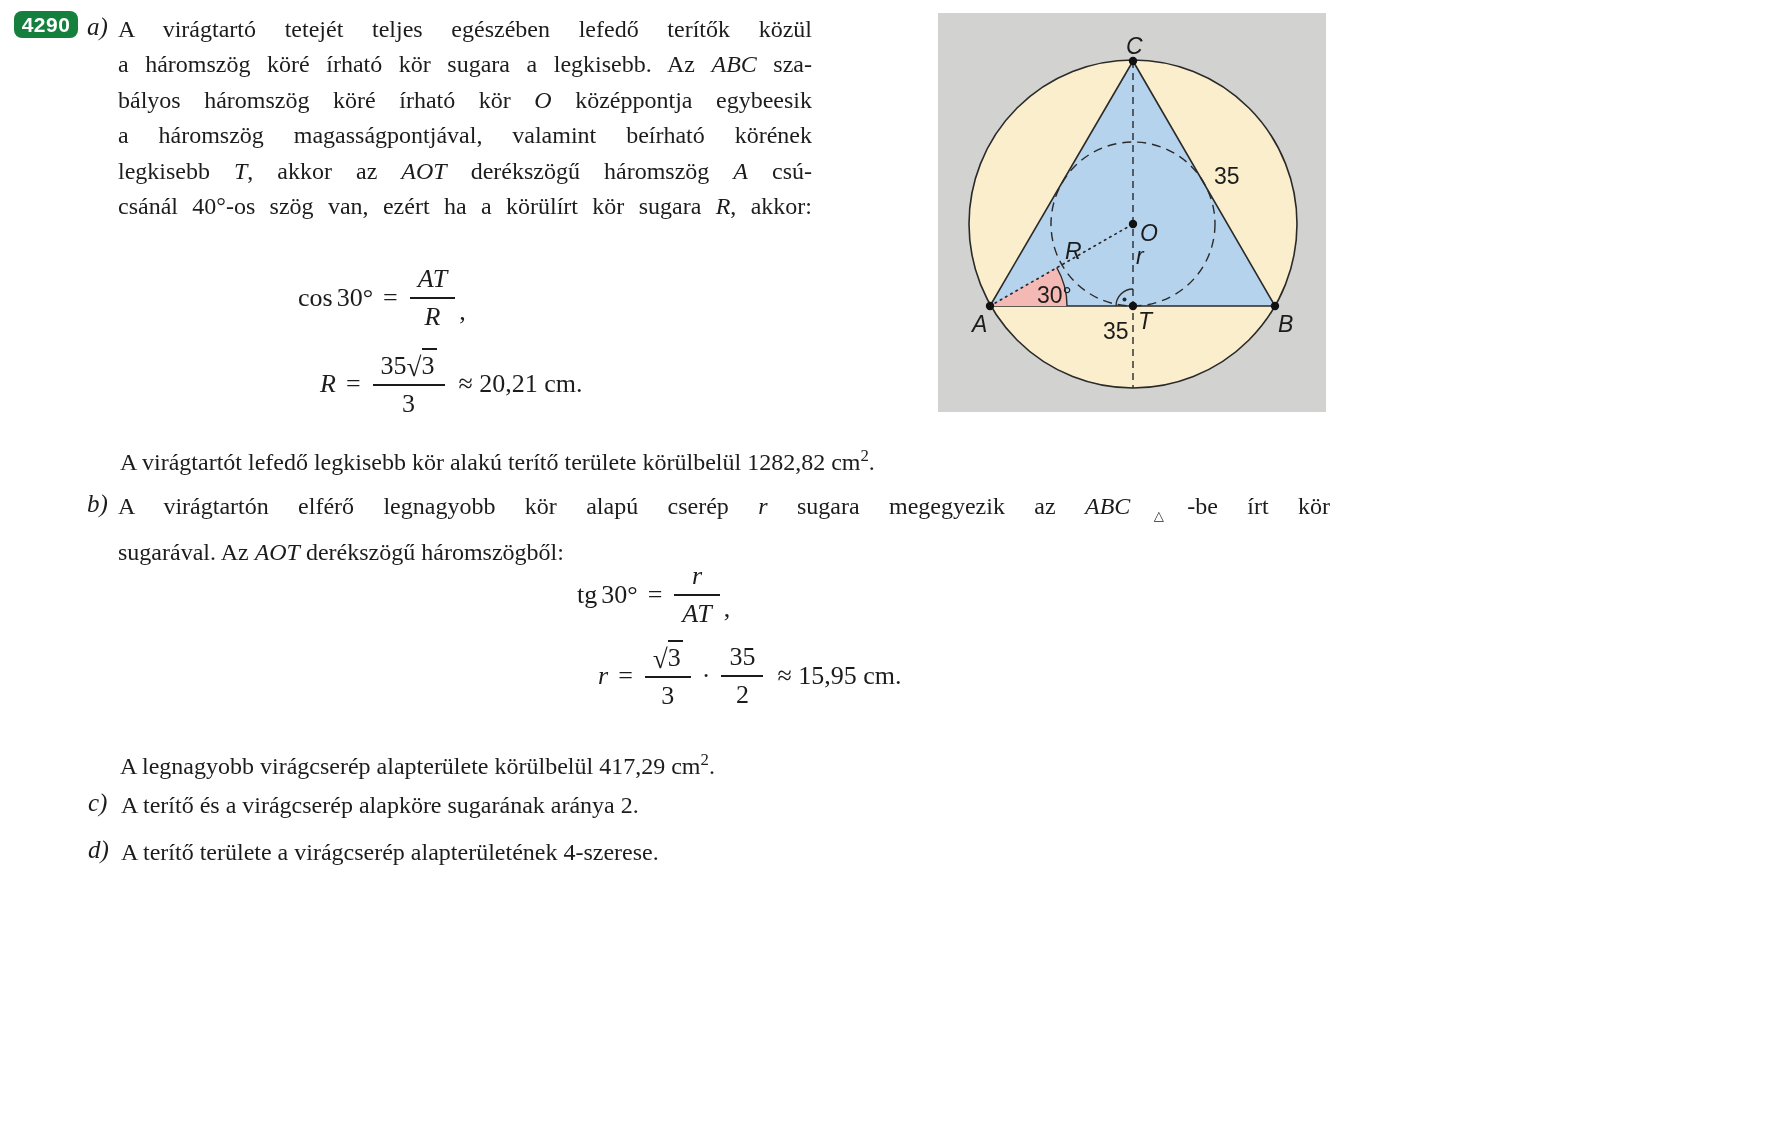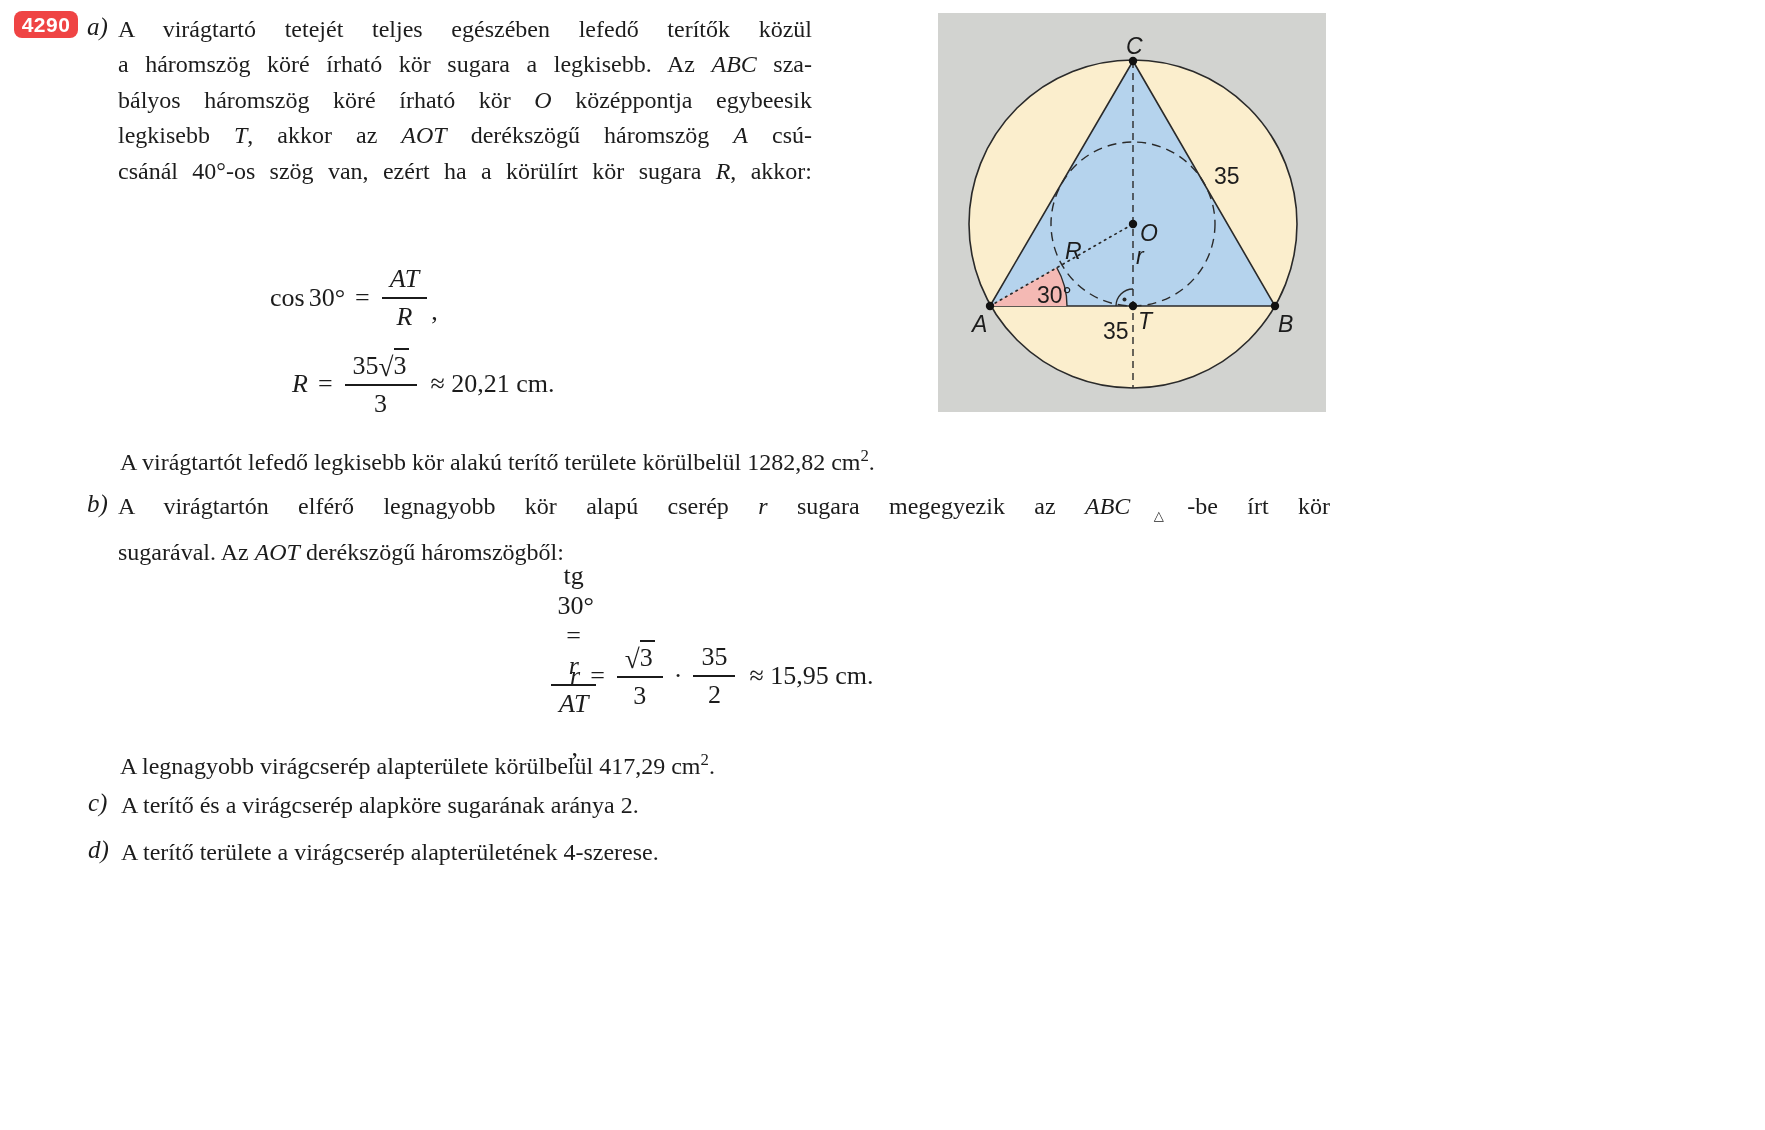--- a/index.html
+++ b/index.html
@@ -18,46 +18,47 @@
   }
   
   .part-label{font-style:italic;font-size:25px;}
   
   .par{font-size:24px;line-height:35.4px;}
   .jline{text-align:justify;text-align-last:justify;}
   .it{font-style:italic;}
   .sup{vertical-align:super;font-size:0.7em;}
   .sub{vertical-align:sub;font-size:0.55em;font-family:"DejaVu Sans",sans-serif;}
   
-  .formula{display:flex;align-items:center;font-size:26px;}
+  .formula{display:flex;align-items:center;font-size:26px;margin-left:28px;}
   .frac{display:flex;flex-direction:column;align-items:center;margin:0 2px;}
   .frac .top{padding:0 8px 3px;text-align:center;display:flex;align-items:flex-end;justify-content:center;}
   .frac .bot{border-top:2px solid #1b1b1b;padding:3px 8px 0;align-self:stretch;text-align:center;}
   .eq{margin:0 10px;}
   .comma{align-self:center;transform:translateY(14px);margin-left:2px;}
   .approx{margin-left:12px;white-space:nowrap;}
   .dotmul{margin:0 9px;}
   .rsign{font-size:1.05em;line-height:1;}
   .rarg{border-top:2px solid #1b1b1b;padding:1px 2px 0 0;}
   
   .diagram{left:938px;top:13px;width:388px;height:399px;}
   .diagram svg{display:block;}
   .svglabel{font-family:"Liberation Sans","DejaVu Sans",sans-serif;font-size:23px;fill:#1c1c1c;}
   .svglabel.var{font-style:italic;}
 </style>
 </head>
 <body>
 
-<div class="abs badge" style="background-color: #ef4444;">4290</div>
+<div class="abs badge" style="background-color: #15803d;">4290</div>
 
 <div class="abs part-label" style="left:87px;top:13px;">a)</div>
 <div class="abs par" style="left:118px;top:12px;width:694px;">
   <div class="jline"><span>A virágtartó tetejét teljes egészében lefedő terítők közül</span></div>
   <div class="jline"><span>a háromszög köré írható kör sugara a legkisebb. Az </span><span class="it">ABC</span><span> sza-</span></div>
   <div class="jline"><span>bályos háromszög köré írható kör </span><span class="it">O</span><span> középpontja egybeesik</span></div>
+  <div class="jline"><span>a háromszög magasságpontjával, valamint beírható körének</span></div>
   <div class="jline"><span>legkisebb </span><span class="it">T</span><span>, akkor az </span><span class="it">AOT</span><span> derékszögű háromszög </span><span class="it">A</span><span> csú-</span></div>
   <div class="jline"><span>csánál 40°-os szög van, ezért ha a körülírt kör sugara </span><span class="it">R</span><span>, akkor:</span></div>
 </div>
 
 <div class="abs formula" style="left:270px;top:264px;">
   <span>cos</span>
     <span style="margin-left:4px;">30°</span>
   <span class="eq">=</span>
   <span class="frac">
     <span class="top it">AT</span>
@@ -81,21 +82,21 @@
 </div>
 
 <div class="abs par" style="left:120px;top:438px;"><span>A virágtartót lefedő legkisebb kör alakú terítő területe körülbelül 1282,82 cm</span><span class="sup">2</span><span>.</span></div>
 
 <div class="abs part-label" style="left:87px;top:490px;">b)</div>
 <div class="abs par" style="left:118px;top:488px;width:1212px;line-height:37.5px;">
   <div class="jline"><span>A virágtartón elférő legnagyobb kör alapú cserép </span><span class="it">r</span><span> sugara megegyezik az </span><span class="it">ABC</span><span class="sub">△</span><span>-be írt kör</span></div>
   <div><span>sugarával. Az </span><span class="it">AOT</span><span> derékszögű háromszögből:</span></div>
 </div>
 
-<div class="abs formula" style="left:549px;top:561px;flex-direction:column;">
+<div class="abs formula" style="left:549px;top:561px;">
   <span>tg</span>
     <span style="margin-left:4px;">30°</span>
   <span class="eq">=</span>
   <span class="frac">
     <span class="top it">r</span>
     <span class="bot it">AT</span>
   </span>
   <span class="comma">,</span>
 </div>
 

